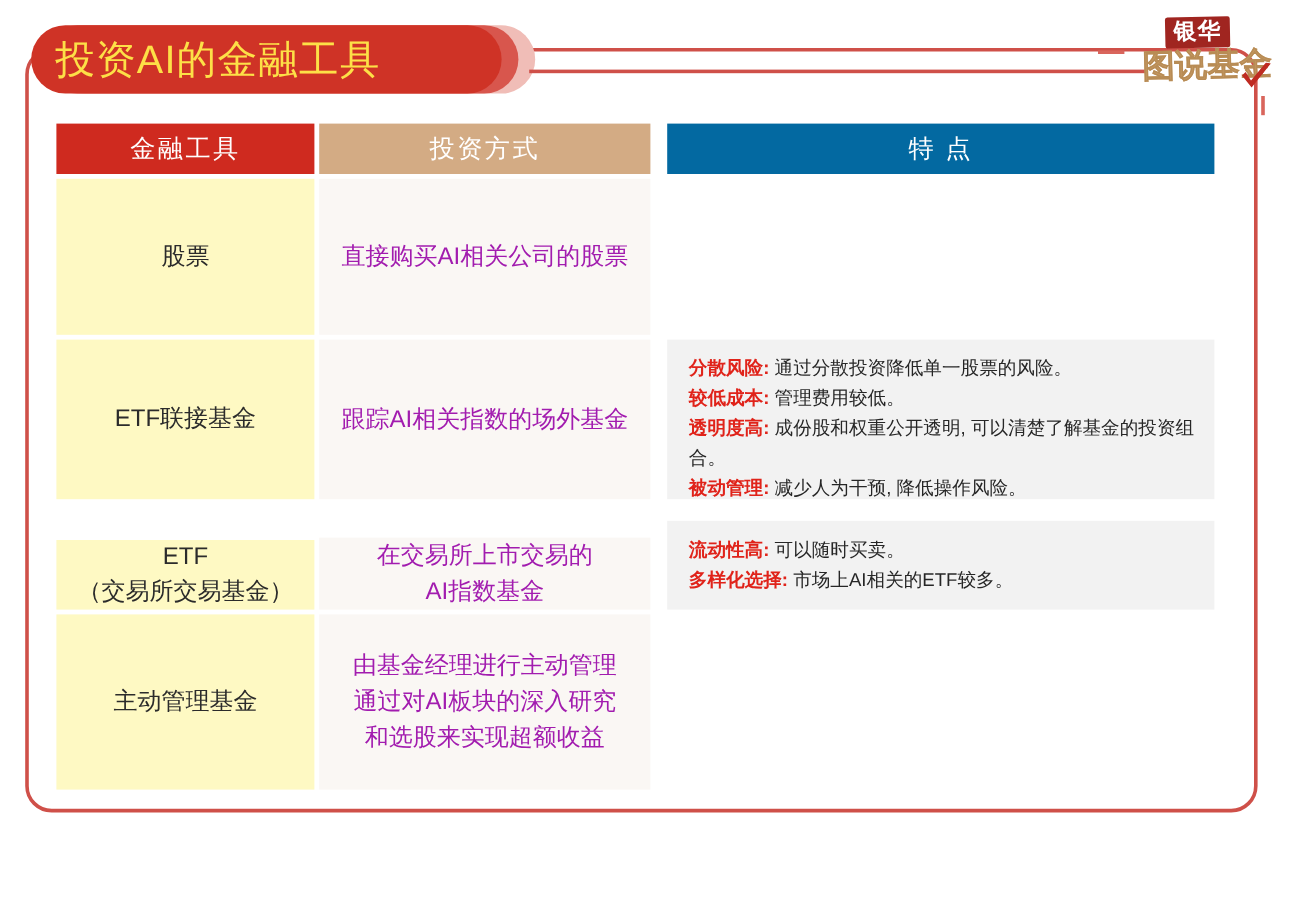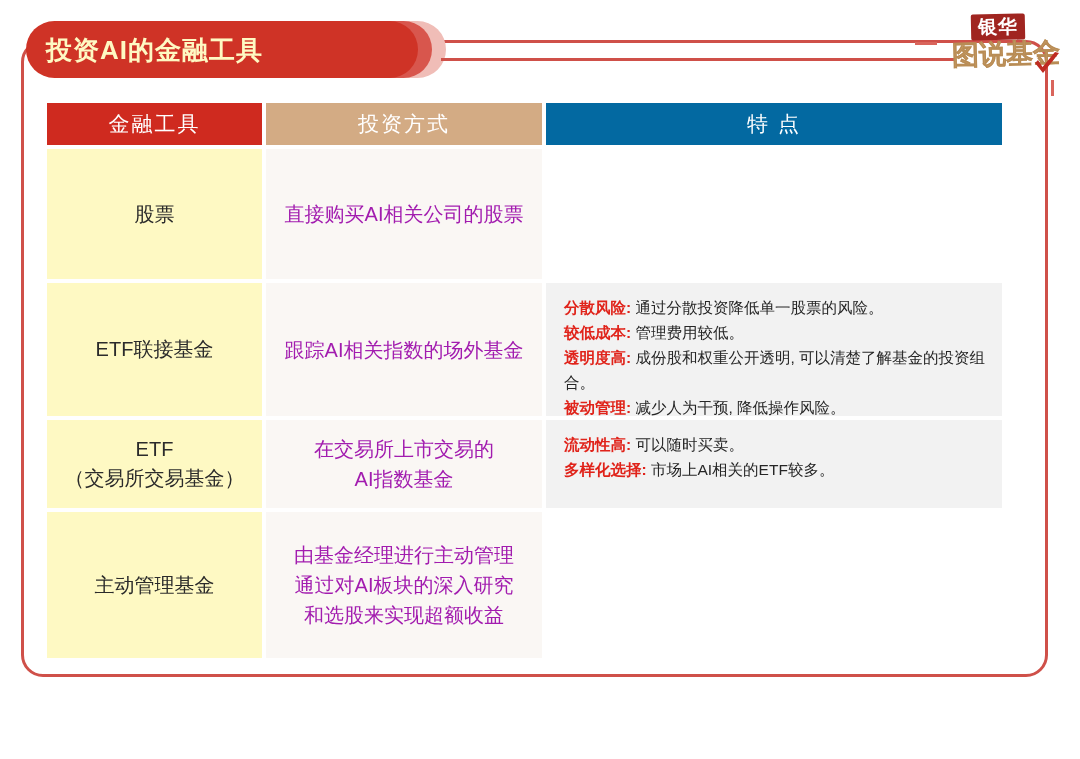--- a/index.html
+++ b/index.html
@@ -61,23 +61,23 @@
     width: 392px;
     height: 57px;
     background: #cf3326;
     border-radius: 29px;
     display: flex;
     align-items: center;
     box-sizing: border-box;
     padding-left: 20px;
   }
   #title-text {
-    color: #fef9c3;
-    font-size: 26px;
-    font-weight: 700;
+    color: #fde047;
+    font-size: 33px;
+    font-weight: 400;
     letter-spacing: 1px;
     line-height: 1;
     white-space: nowrap;
   }
 
   #header-rule {
     position: absolute;
     left: 441px;
     top: 58px;
     width: 515px;
@@ -157,21 +157,21 @@
 
   .cell {
     box-sizing: border-box;
     display: flex;
     align-items: center;
     justify-content: center;
     text-align: center;
   }
 
   .col-tool   { width: 215px; margin-right: 4px; }
-  .col-method { width: 276px; margin-right: 4px; }
+  .col-method { width: 276px; margin-right: 14px; }
   .col-feat   { width: 456px; }
 
   
   #header-row { height: 42px; margin-bottom: 4px; border-radius: 16px; }
   #header-row .cell {
     color: #ffffff;
     font-size: 21px;
     font-weight: 400;
     letter-spacing: 2px;
   }
@@ -208,21 +208,21 @@
     color: #e0231a;
     font-weight: 700;
   }
   .feat-val {
     color: #262626;
     font-weight: 400;
   }
 
   .r1 { height: 130px; }
   .r2 { height: 133px; }
-  .r3 { height: 88px; }
+  .r3 { height: 88px; align-items: flex-end; }
   .r4 { height: 146px; }
 </style>
 </head>
 <body>
 
 <div id="frame"></div>
 
 <div id="header">
   <div id="title-pill-shadow"></div>
   <div id="title-pill-shadow2"></div>

